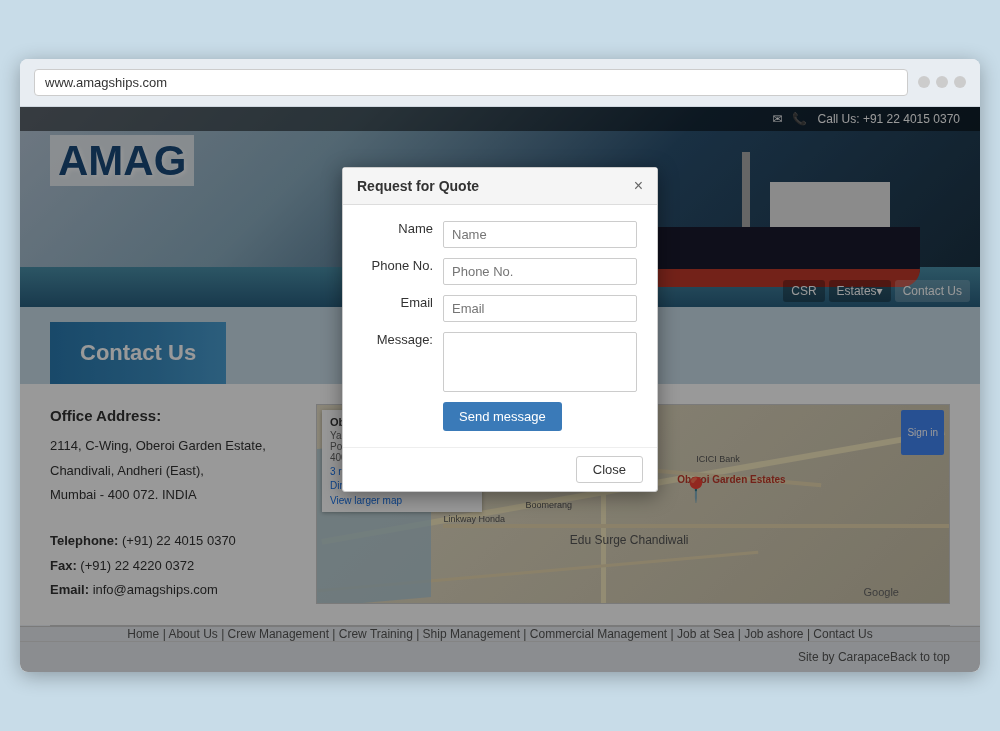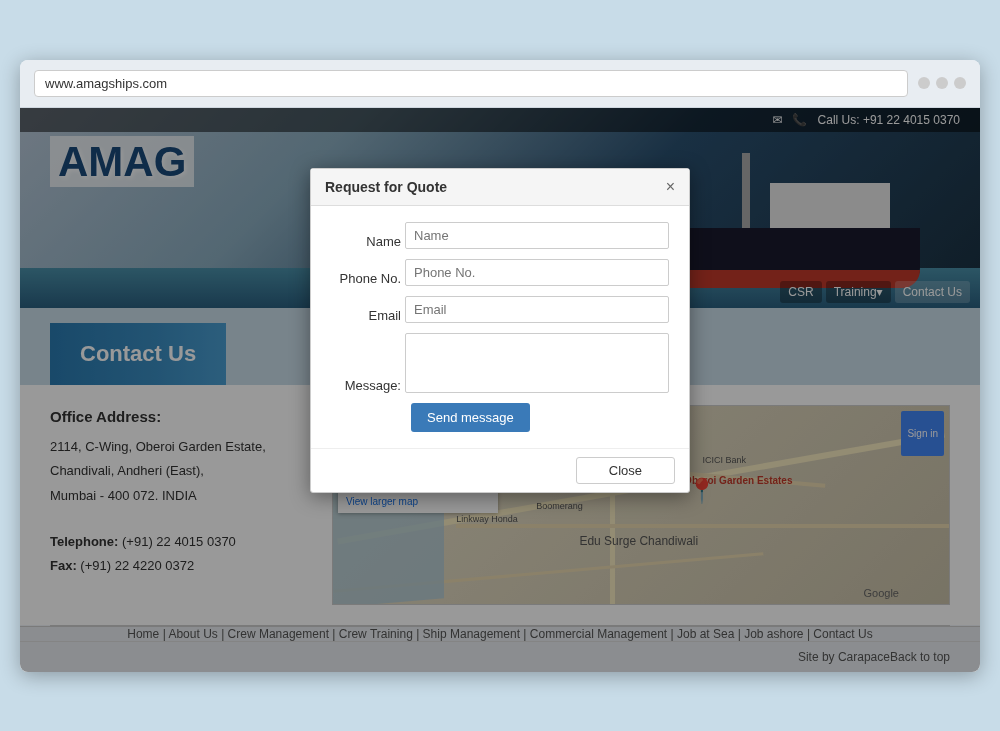--- a/index.html
+++ b/index.html
@@ -200,21 +200,21 @@
       background: #c8dce8;
       padding: 15px 30px 0 30px;
     }
 
     
     .site-body {
       background: white;
       padding: 20px 30px;
       min-height: 240px;
       display: flex;
-      gap: 32px;
+      gap: 16px;
     }
 
     .office-info {
       flex: 0 0 250px;
       font-size: 13px;
       color: #333;
       line-height: 1.6;
     }
 
     .office-info h3 {
@@ -332,21 +332,21 @@
       justify-content: center;
       align-items: flex-start;
       padding-top: 60px;
       z-index: 100;
     }
 
     .modal {
       background: white;
       border: 1px solid #ccc;
       border-radius: 3px;
-      width: 380px;
+      width: 316px;
       box-shadow: 0 4px 20px rgba(0,0,0,0.4);
     }
 
     .modal-header {
       background: #f5f5f5;
       border-bottom: 1px solid #ddd;
       padding: 10px 14px;
       display: flex;
       justify-content: space-between;
       align-items: center;
@@ -366,23 +366,23 @@
       background: none;
       border: none;
     }
 
     .modal-body {
       padding: 16px 20px;
     }
 
     .form-row {
       display: flex;
-      align-items: flex-end;
+      align-items: flex-start;
       margin-bottom: 10px;
-      gap: 4px;
+      gap: 10px;
     }
 
     .form-label {
       width: 70px;
       font-size: 13px;
       color: #333;
       text-align: right;
       flex-shrink: 0;
     }
 
@@ -421,21 +421,21 @@
 
     .modal-footer {
       padding: 8px 14px;
       border-top: 1px solid #eee;
       text-align: right;
     }
 
     .btn-close {
       background: white;
       border: 1px solid #ccc;
-      padding: 5px 32px;
+      padding: 5px 16px;
       font-size: 13px;
       border-radius: 3px;
       cursor: pointer;
       color: #333;
     }
   </style>
 </head>
 <body>
 
 <div class="browser-window">
@@ -467,21 +467,21 @@
         <span>📞</span>
         <span>Call Us: +91 22 4015 0370</span>
       </div>
 
       <div class="amag-logo">
         <span class="amag-logo-text">AMAG</span>
       </div>
 
       <div class="nav-bar">
         <div class="nav-item">CSR</div>
-        <div class="nav-item">Training▾</div>
+        <div class="nav-item">Estates▾</div>
         <div class="nav-item active">Contact Us</div>
       </div>
     </div>
 
     <div class="contact-banner-wrap">
       <div class="contact-banner">
         <span>Contact Us</span>
       </div>
     </div>
 
@@ -494,20 +494,24 @@
         <p>Mumbai - 400 072. INDIA</p>
         <br>
         <p>
           <span class="label">Telephone:</span>
           <span>(+91) 22 4015 0370</span>
         </p>
         <p>
           <span class="label">Fax:</span>
           <span>(+91) 22 4220 0372</span>
         </p>
+        <p>
+          <span class="label">Email:</span>
+          <span>info@amagships.com</span>
+        </p>
       </div>
 
       <div class="map-area">
         <div class="map-bg">
 
           <div style="position:absolute;top:40%;left:0;right:0;height:6px;background:#f5e9c0;transform:rotate(-10deg)"></div>
           <div style="position:absolute;top:0;bottom:0;left:45%;width:5px;background:#f5e9c0;"></div>
           <div style="position:absolute;top:30%;left:10%;right:20%;height:4px;background:#e8d8b0;transform:rotate(5deg)"></div>
           <div style="position:absolute;top:60%;left:20%;right:0;height:4px;background:#e8d8b0;"></div>
           <div style="position:absolute;bottom:15%;left:0;right:30%;height:3px;background:#e8d8b0;transform:rotate(-5deg)"></div>

